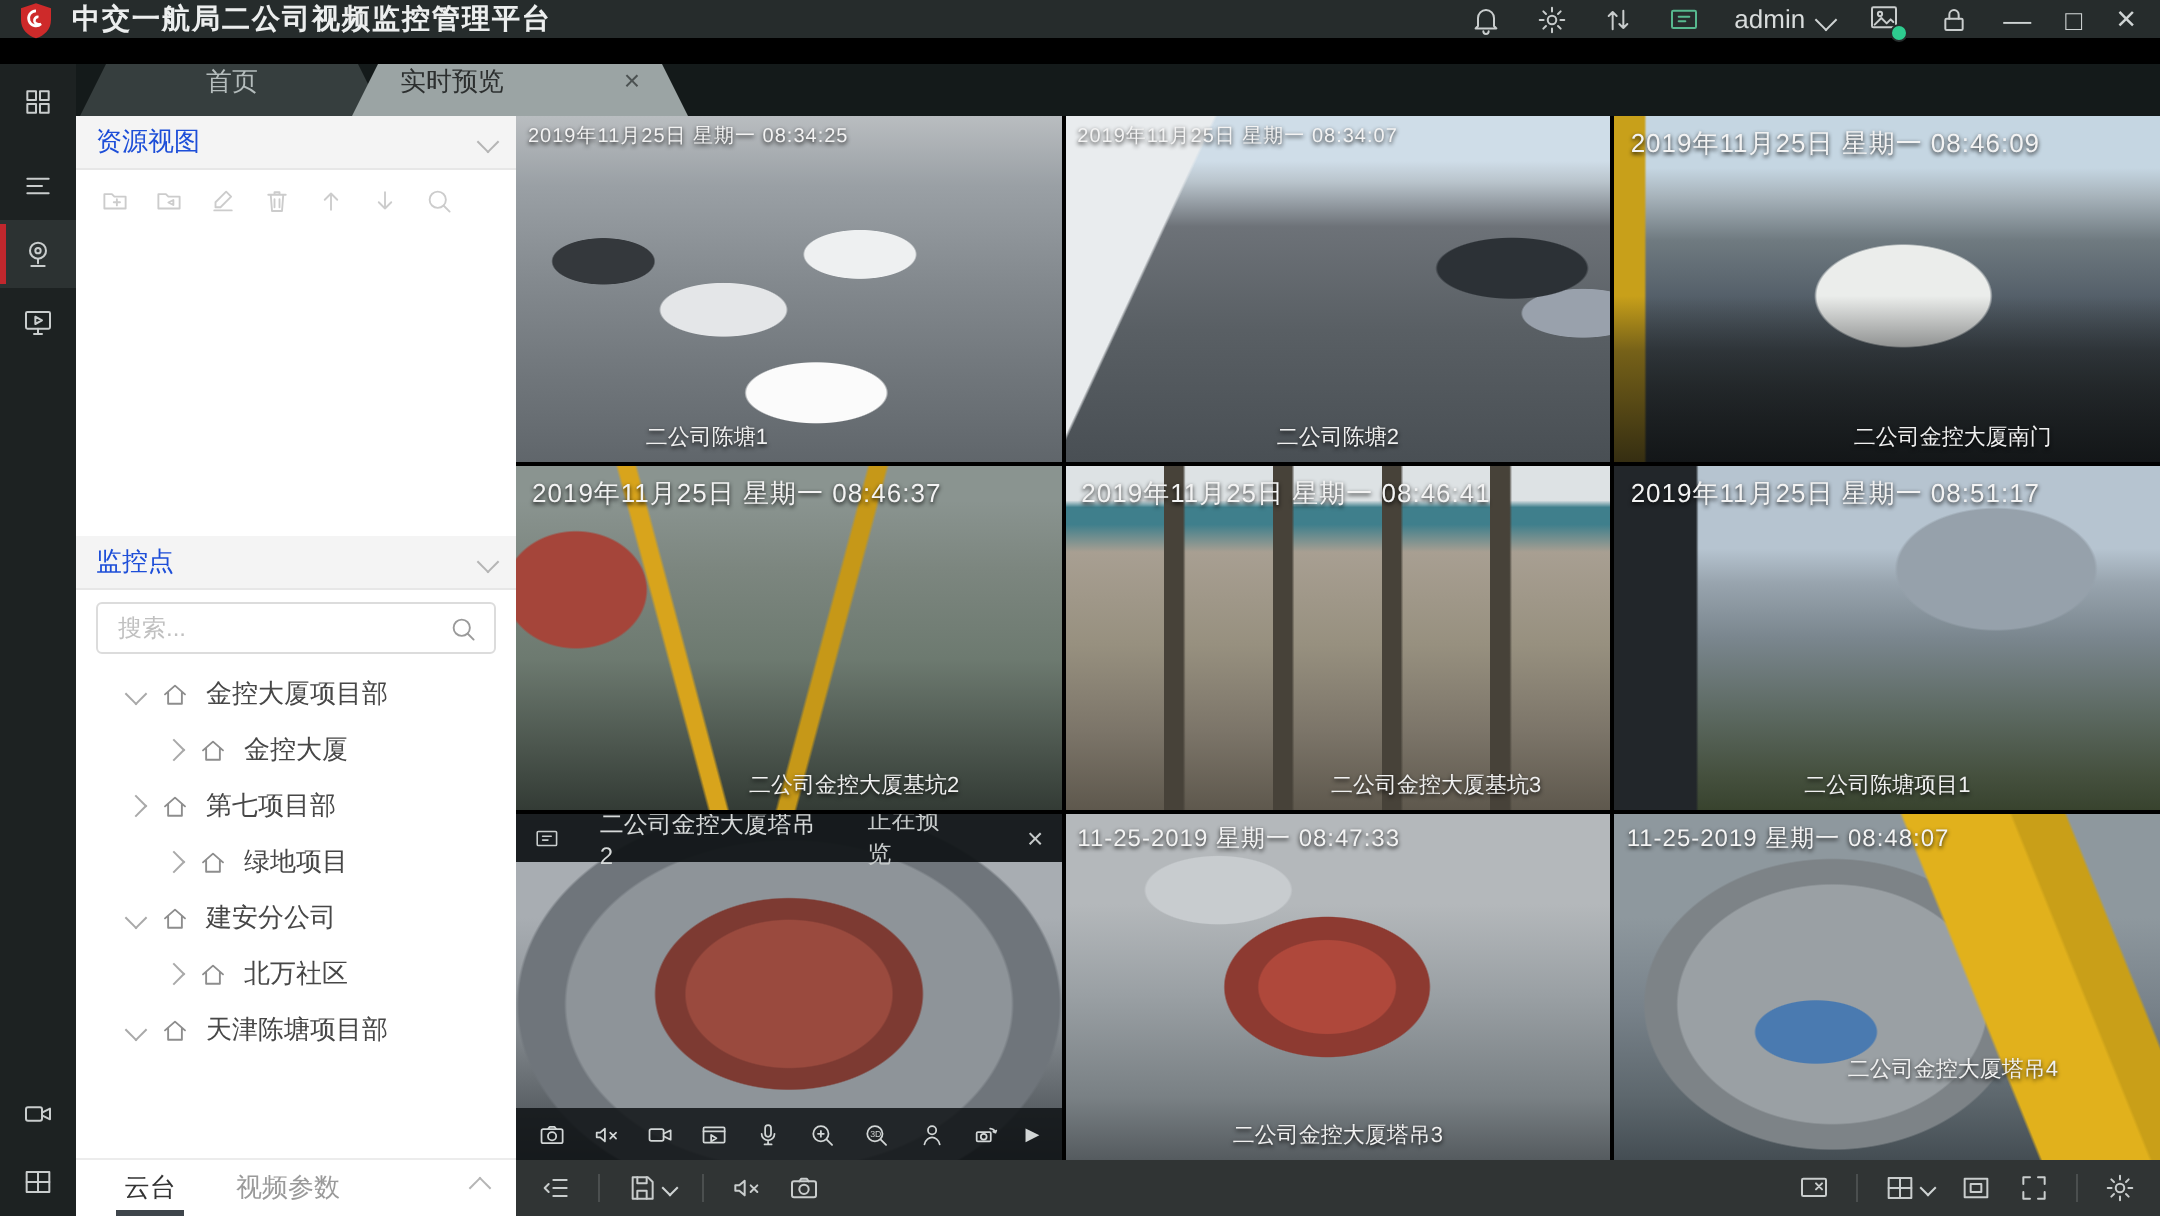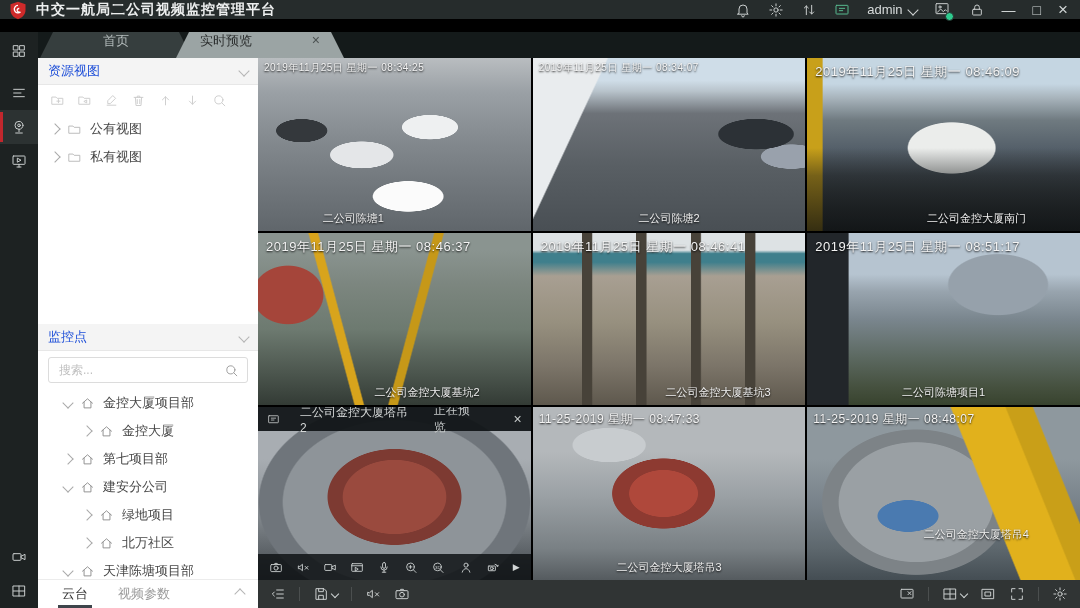--- a/index.html
+++ b/index.html
@@ -380,36 +380,20 @@
     <svg class="ic s15">
         <use href="#i-arrup"></use>
       </svg>
     <svg class="ic s15">
         <use href="#i-arrdn"></use>
       </svg>
     <svg class="ic s15">
         <use href="#i-search"></use>
       </svg>
   </div>
-  <div class="res-tree">
-    <div class="trow">
-      <span class="chv right"></span>
-      <svg class="ic s15">
-          <use href="#i-folder"></use>
-        </svg>
-      <span>公有视图</span>
-    </div>
-    <div class="trow">
-      <span class="chv right"></span>
-      <svg class="ic s15">
-          <use href="#i-folder"></use>
-        </svg>
-      <span>私有视图</span>
-    </div>
-  </div>
 
   <div class="spacer153"></div>
 
   <div class="sec-h">
     <span>监控点</span>
     <span class="chv down"></span>
   </div>
   <div class="searchbox">
     <input placeholder="搜索..." style="">
     <svg class="ic s15">
@@ -431,33 +415,33 @@
         </svg>
       <span>金控大厦</span>
     </div>
     <div class="trow lvl0">
       <span class="chv right"></span>
       <svg class="ic s15">
           <use href="#i-home"></use>
         </svg>
       <span>第七项目部</span>
     </div>
+    <div class="trow lvl1">
+      <span class="chv right"></span>
+      <svg class="ic s15">
+          <use href="#i-home"></use>
+        </svg>
+      <span>绿地项目</span>
+    </div>
     <div class="trow lvl0">
       <span class="chv down"></span>
       <svg class="ic s15">
           <use href="#i-home"></use>
         </svg>
       <span>建安分公司</span>
-    </div>
-    <div class="trow lvl1">
-      <span class="chv right"></span>
-      <svg class="ic s15">
-          <use href="#i-home"></use>
-        </svg>
-      <span>绿地项目</span>
     </div>
     <div class="trow lvl1">
       <span class="chv right"></span>
       <svg class="ic s15">
           <use href="#i-home"></use>
         </svg>
       <span>北万社区</span>
     </div>
     <div class="trow lvl0">
       <span class="chv down"></span>

